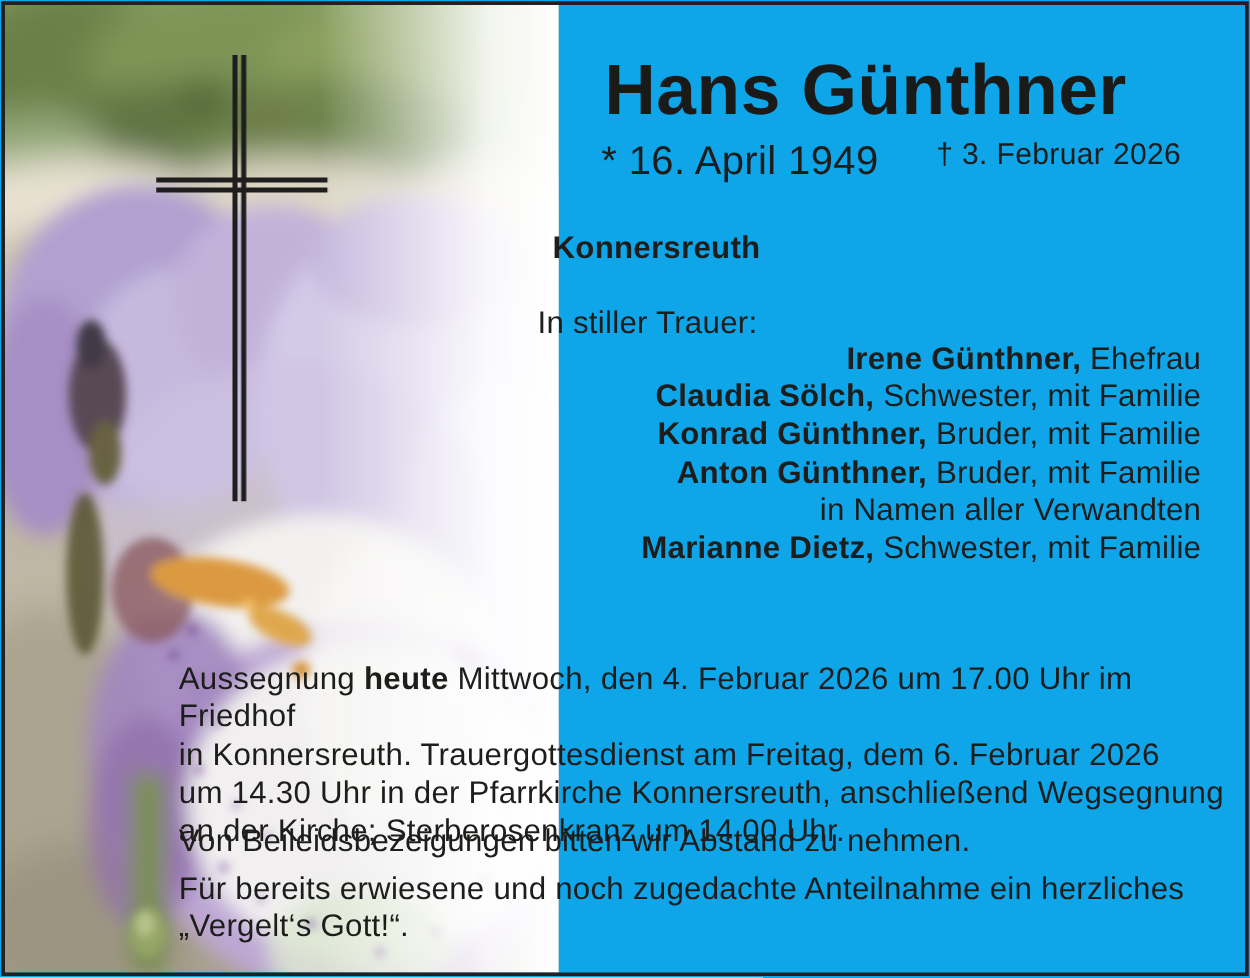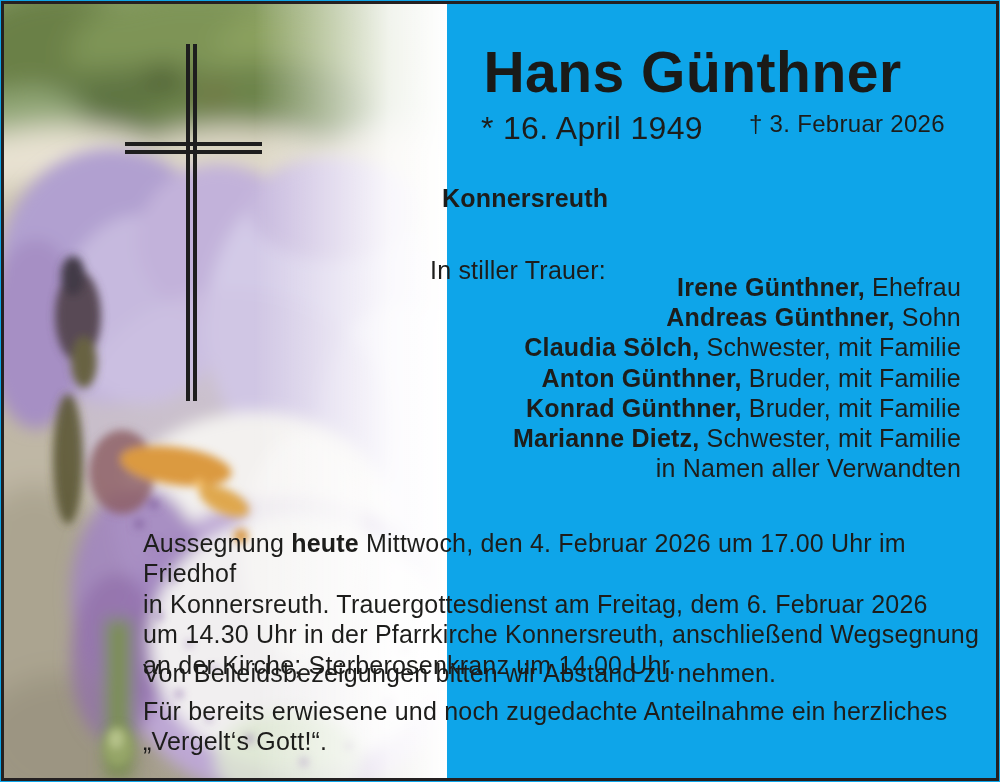--- a/index.html
+++ b/index.html
@@ -16,21 +16,21 @@
   .ch1{left:125px;top:142px;width:137px;height:4px;}
   .ch2{left:125px;top:150px;width:137px;height:4px;}
   .txt{position:absolute;z-index:3;}
   .name{
     left:420px;top:42px;width:545px;margin:0;text-align:center;
     font-size:57px;font-weight:700;letter-spacing:0.5px;line-height:60px;color:#1a1a18;
   }
   .bdate{left:481px;top:110px;font-size:32px;letter-spacing:0.3px;}
   .ddate{left:705px;top:110px;font-size:24px;letter-spacing:0.3px;margin-left:44px;}
   .place{left:430px;top:184px;font-size:25px;font-weight:700;letter-spacing:0.2px;margin-left:12px;}
-  .intro{left:430px;top:256px;font-size:25px;letter-spacing:0.2px;}
+  .intro{left:430px;top:244px;font-size:25px;letter-spacing:0.2px;}
   .mourners{left:513px;top:272px;font-size:25px;line-height:30.2px;letter-spacing:0.2px;text-align:right;}
   .mourners b{font-weight:700;}
   .body{margin:0;font-size:25px;line-height:30.4px;letter-spacing:0.2px;white-space:pre-line;width:860px;}
   .p1{left:143px;top:528px;}
   .p2{left:143px;top:658px;}
   .p3{left:143px;top:696px;}
 </style>
 </head>
 <body>
 
@@ -144,26 +144,25 @@
   </div>
 
   <h1 class="txt name">Hans Günthner</h1>
   <div class="txt bdate">* 16. April 1949</div>
   <div class="txt ddate">† 3. Februar 2026</div>
   <div class="txt place">Konnersreuth</div>
   <div class="txt intro">In stiller Trauer:</div>
 
   <div class="txt mourners">
     <div><b>Irene Günthner,</b><span> Ehefrau</span></div>
-    <div><b>Andreas Günthner,</b><span> Sohn</span></div>
     <div><b>Claudia Sölch,</b><span> Schwester, mit Familie</span></div>
+    <div><b>Konrad Günthner,</b><span> Bruder, mit Familie</span></div>
     <div><b>Anton Günthner,</b><span> Bruder, mit Familie</span></div>
-    <div><b>Konrad Günthner,</b><span> Bruder, mit Familie</span></div>
+    <div><b></b><span>in Namen aller Verwandten</span></div>
     <div><b>Marianne Dietz,</b><span> Schwester, mit Familie</span></div>
-    <div><b></b><span>in Namen aller Verwandten</span></div>
   </div>
 
   <p class="txt body p1"><span>Aussegnung </span><b>heute</b><span> Mittwoch, den 4. Februar 2026 um 17.00 Uhr im Friedhof
 in Konnersreuth. Trauergottesdienst am Freitag, dem 6. Februar 2026
 um 14.30 Uhr in der Pfarrkirche Konnersreuth, anschließend Wegsegnung
 an der Kirche; Sterberosenkranz um 14.00 Uhr.</span></p>
 
   <p class="txt body p2">Von Beileidsbezeigungen bitten wir Abstand zu nehmen.</p>
 
   <p class="txt body p3">Für bereits erwiesene und noch zugedachte Anteilnahme ein herzliches

